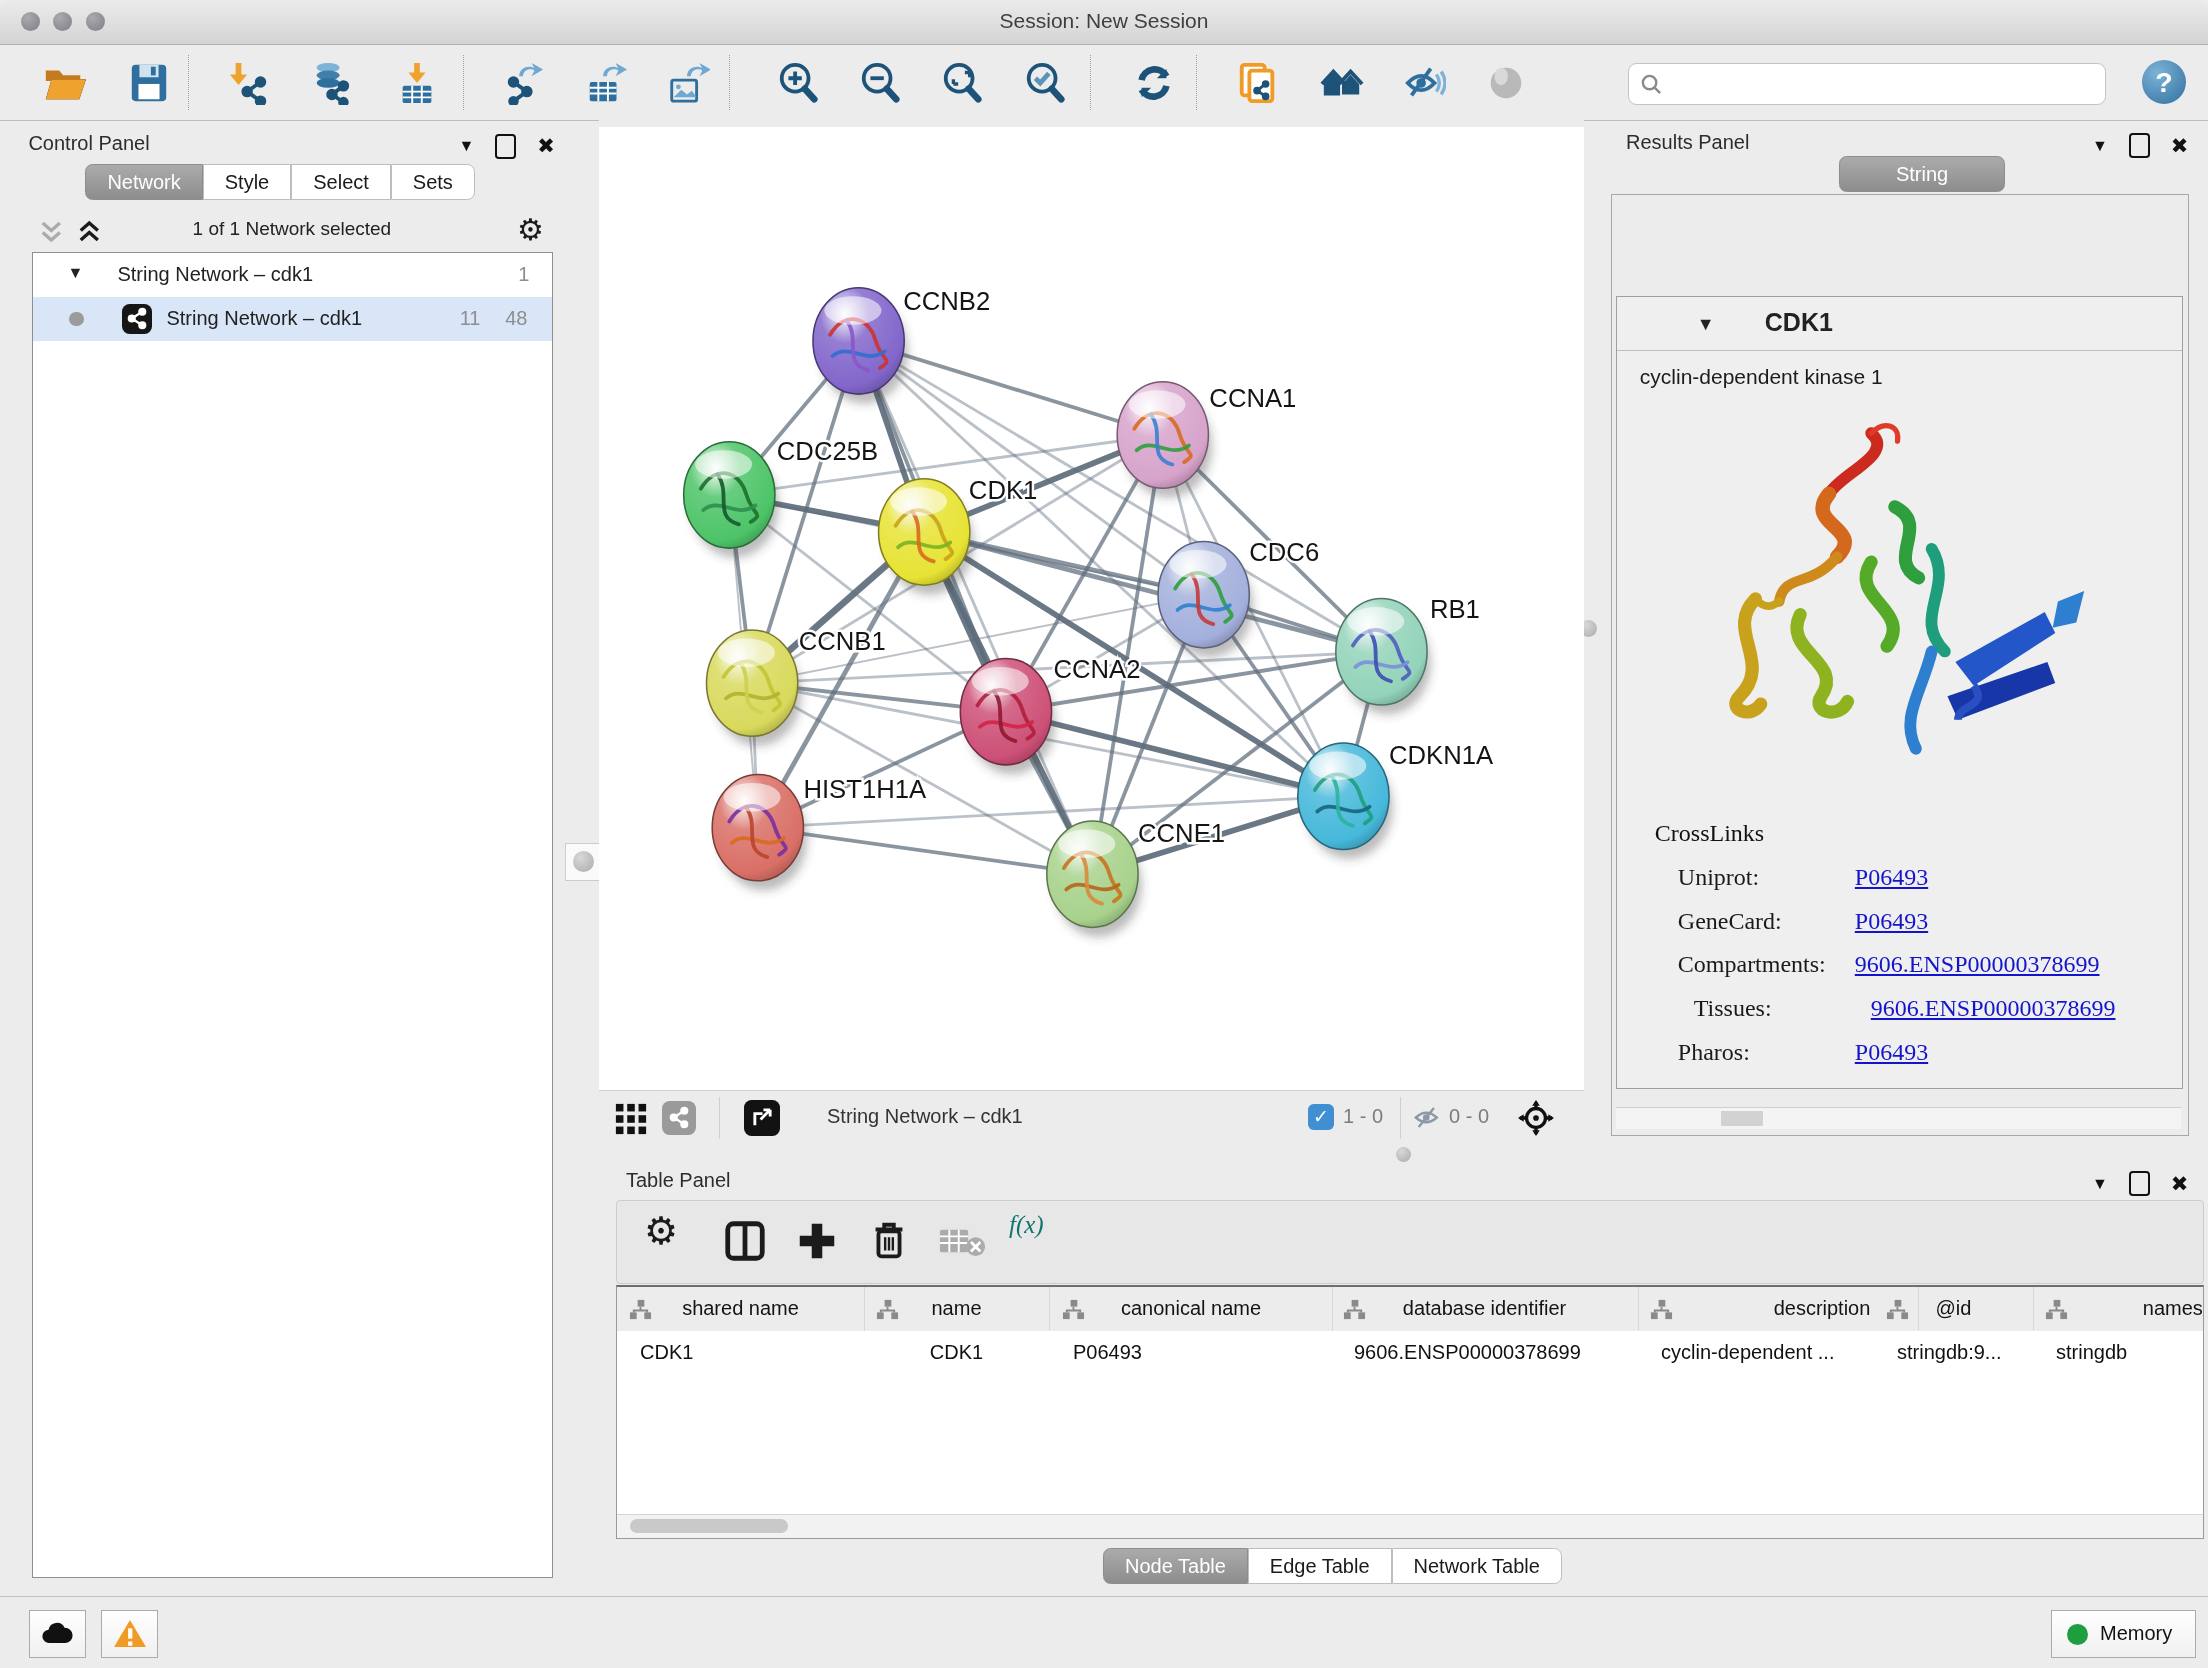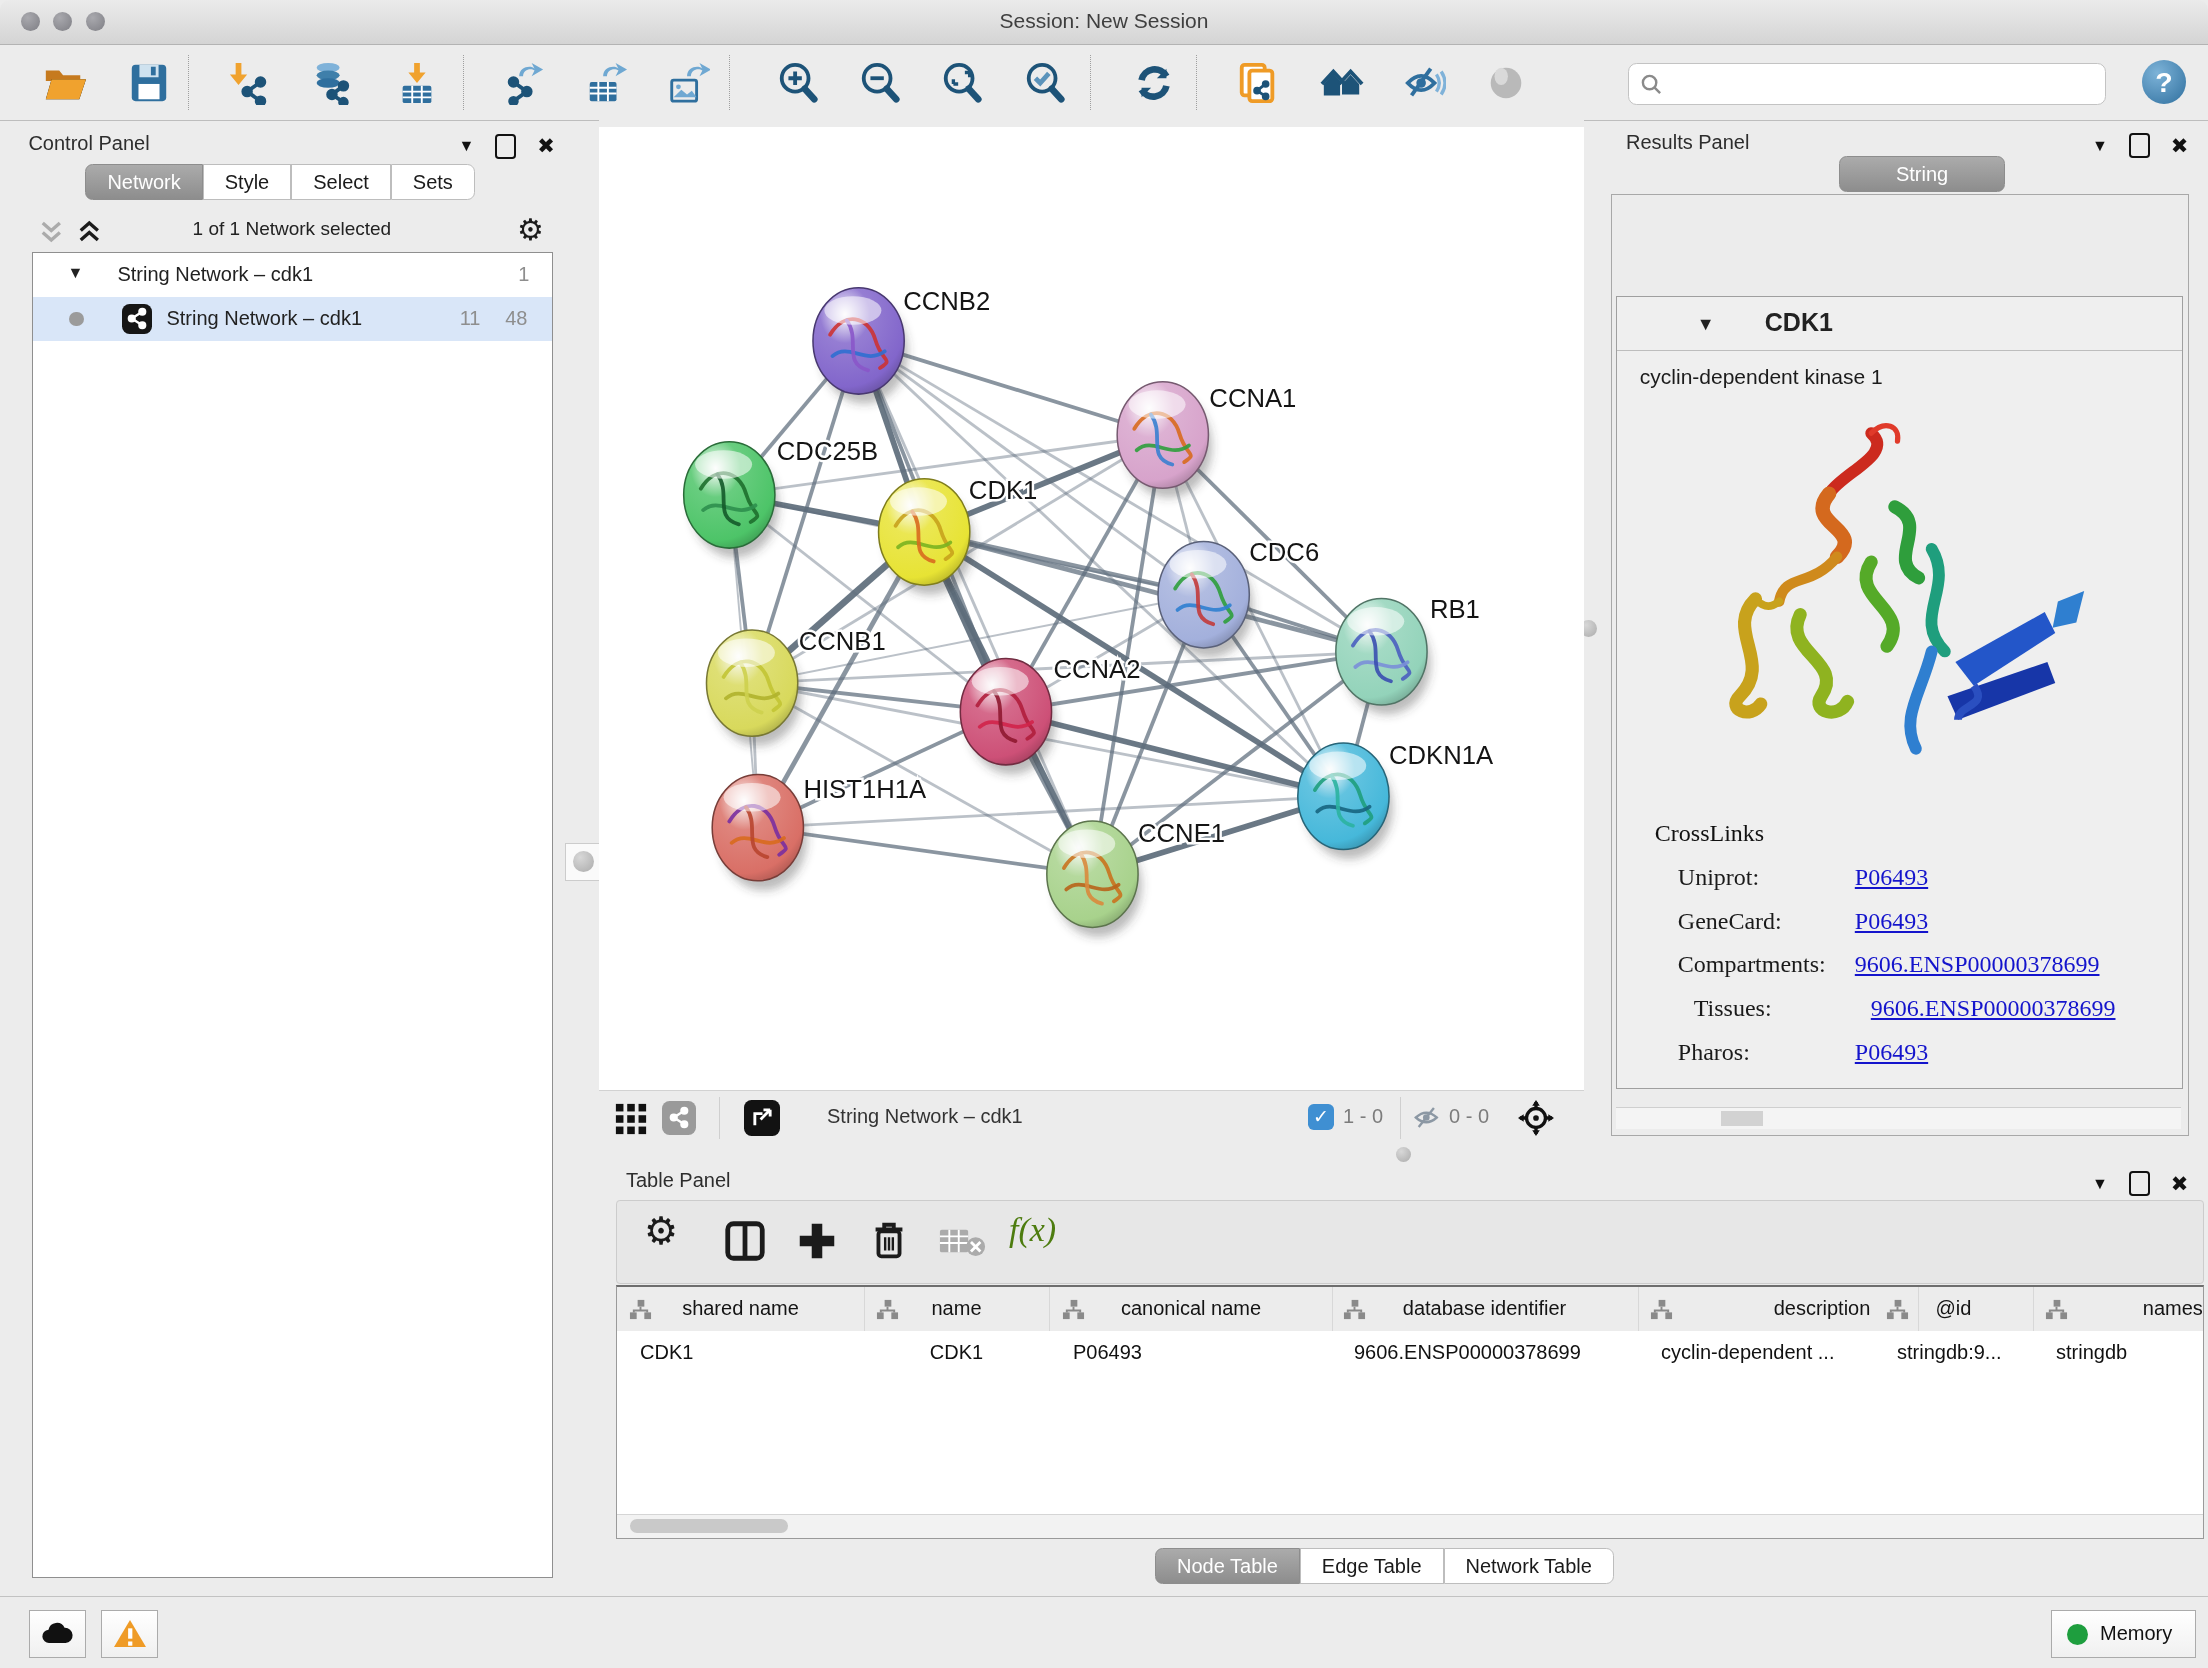--- a/index.html
+++ b/index.html
@@ -90,21 +90,21 @@
     border:1.9px solid #9a9a9a;border-top:2.9px solid #6e6e6e;overflow:hidden;}
   .thead{position:absolute;left:0;top:0;height:44px;width:2283px;background:#ececec;border-bottom:1px solid #bdbdbd;}
   .thcell{position:absolute;top:0;height:44px;font-size:20px;color:#141414;}
   .thcell .tx{position:absolute;top:9.5px;width:100%;text-align:center;}
   .thcell .treeic{position:absolute;left:11.4px;top:10.5px;}
   .thcell{border-right:1px solid #d8d8d8;}
   .trow{position:absolute;left:0;top:44px;height:44px;width:2283px;background:#fff;}
   .tdcell{position:absolute;top:9.5px;font-size:20px;color:#111;white-space:nowrap;overflow:hidden;}
   .hscroll{position:absolute;left:0;bottom:0;width:100%;height:23px;background:#f2f2f2;border-top:1px solid #d5d5d5;}
   .hscroll .th{position:absolute;left:13.3px;top:3.8px;width:158px;height:14.3px;border-radius:7.6px;background:#c9c9c9;}
-  .btabs{position:absolute;left:540px;top:390px;padding-left:16px;}
+  .btabs{position:absolute;left:488px;top:390px;padding-left:16px;}
   .btabs .segtab:first-child{border-radius:7.6px 0 0 7.6px;}
   .btabs .segtab:last-child{border-radius:0 7.6px 7.6px 0;}
   
   .vsplit-handle{position:absolute;left:565px;top:843px;width:36px;height:36px;background:#fafafa;
     border:1px solid #cccccc;}
   .vsplit-handle .dot,.rdot,.hdot{border-radius:50%;background:radial-gradient(circle at 35% 30%,#d8d8d8,#ababab);}
   .vsplit-handle .dot{position:absolute;left:6.7px;top:6.7px;width:21px;height:21px;}
   .rdot{position:absolute;left:1580px;top:620px;width:17px;height:17px;}
   .hdot{position:absolute;left:1396px;top:1147px;width:15px;height:15px;}
   .statusbar{position:absolute;left:0;top:1596px;width:100%;height:72px;background:#ececec;border-top:1px solid #c2c2c2;}
@@ -682,21 +682,21 @@
       <svg class="ic" style="left:321px;top:25px" width="49" height="32" viewBox="0 0 52 34">
           <g fill="#ababab">
             <rect x="2" y="4" width="30" height="24" rx="2"></rect>
           </g>
           <g stroke="#fff" stroke-width="2">
             <path d="M2 11h30M2 18h30M12 4v24M22 4v24"></path>
           </g>
           <circle cx="40" cy="22" r="10" fill="#ababab"></circle>
           <path d="M35 17l10 10M45 17l-10 10" stroke="#fff" stroke-width="3"></path>
         </svg>
-      <div class="ic" style="left:392px;top:9.5px;font-size:34px;color:#4d7c0f;font-family:'Liberation Serif','DejaVu Serif',serif;font-style:italic">f(x)</div>
+      <div class="ic" style="left:392px;top:9.5px;font-size:25px;color:#0f766e;font-family:'Liberation Serif','DejaVu Serif',serif;font-style:italic">f(x)</div>
     </div>
     <div class="tgrid">
       <div class="thead" id="thead">
           <div class="thcell" style="left: 0px; width: 247px;">
             <svg class="treeic" width="25" height="23" viewBox="0 0 26 24">
               <g fill="#8a8a8a">
                 <rect x="10" y="2" width="7" height="7"></rect>
                 <rect x="2" y="15" width="7" height="7"></rect>
                 <rect x="17" y="15" width="7" height="7"></rect>
               </g>

